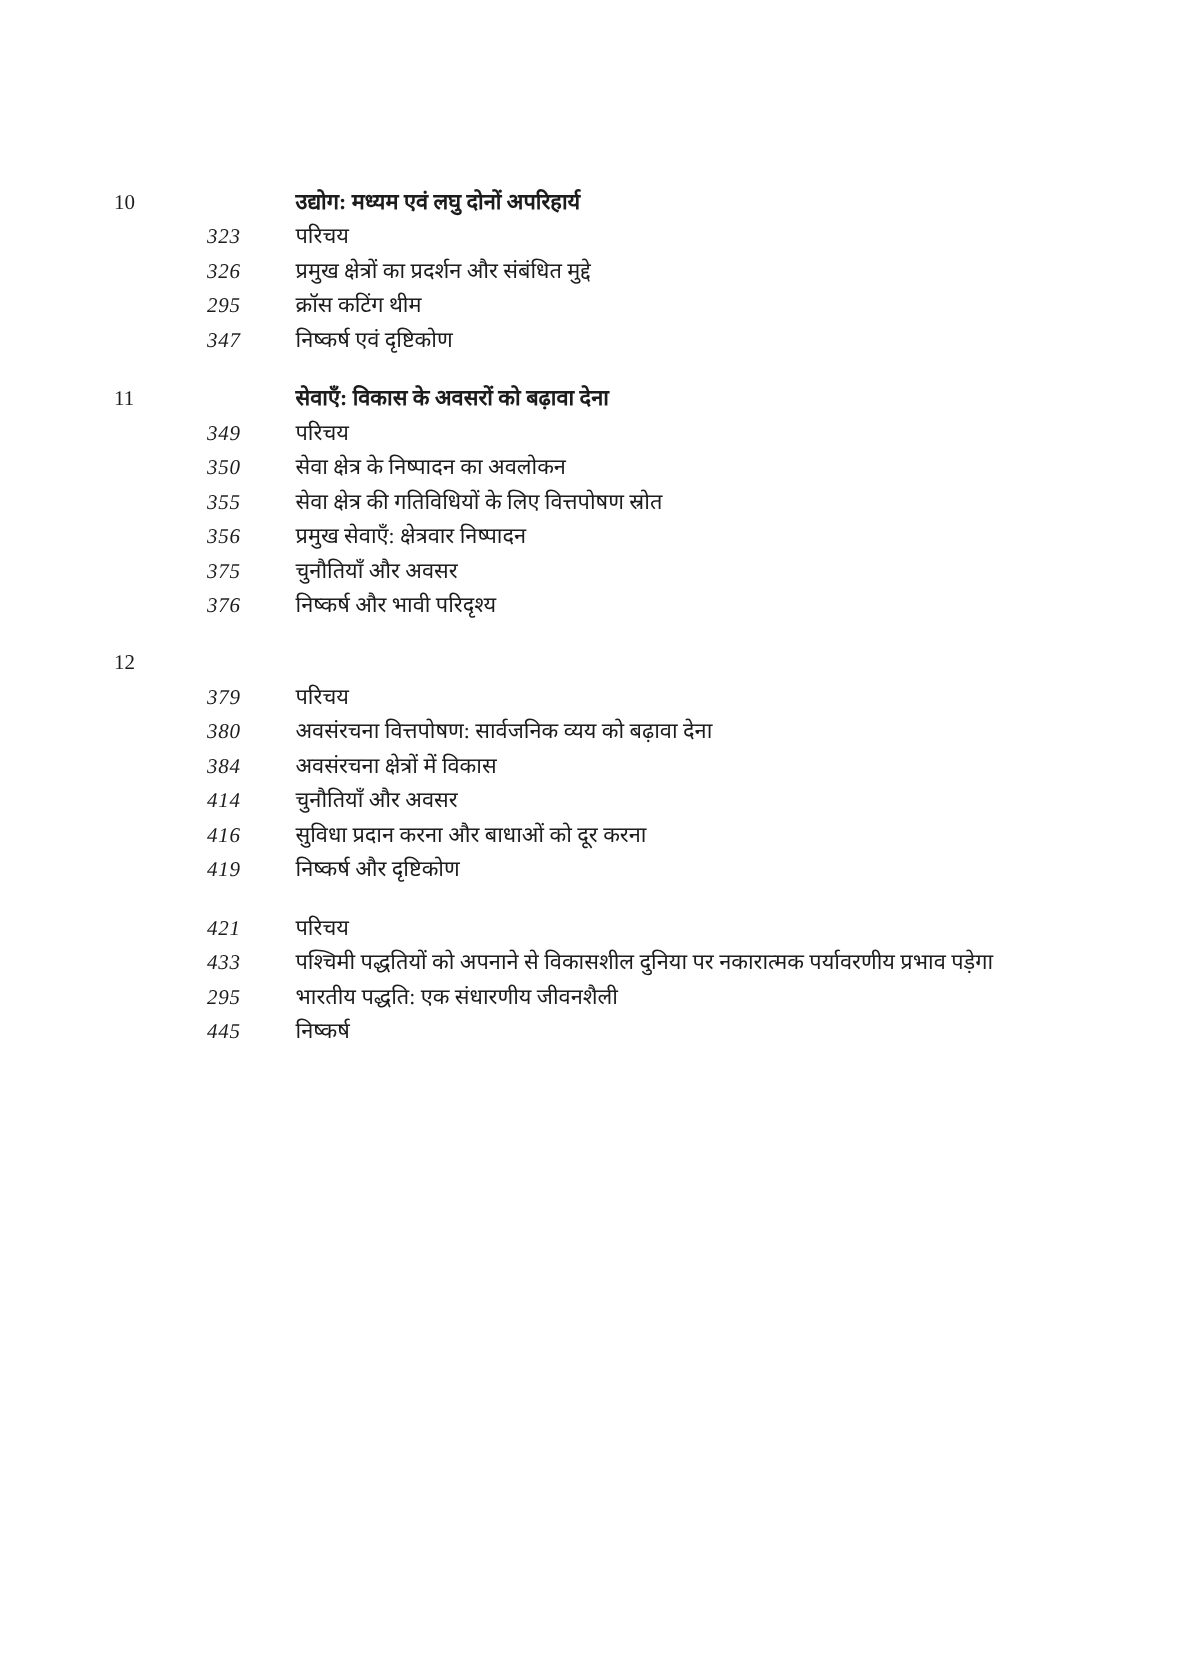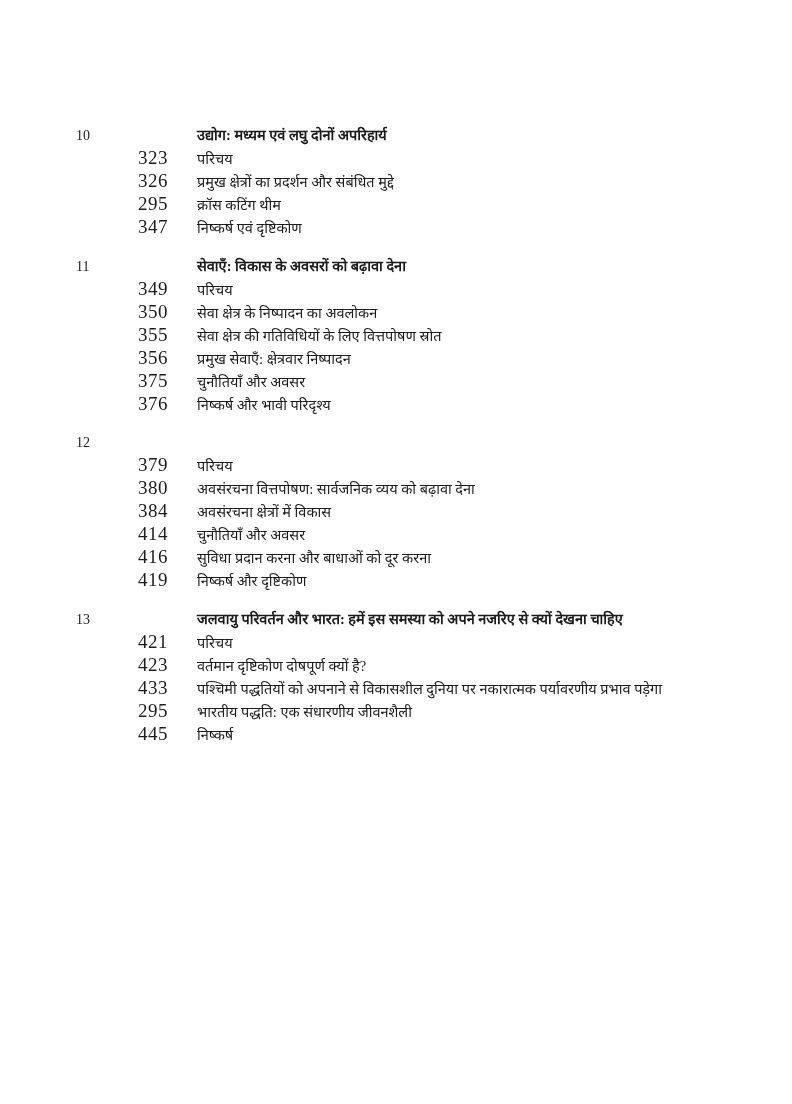--- a/index.html
+++ b/index.html
@@ -19,21 +19,21 @@
   }
   .chapter { margin-bottom: 16px; }
   .row {
     display: grid;
     grid-template-columns: 62px 59px 1fr;
     line-height: 22px;
     font-size: 14.5px;
     align-items: baseline;
   }
   .chapter-number { font-size: 14px; }
-  .col-page { font-size: 19px; letter-spacing: 0.5px; }
+  .col-page { font-size: 14px; letter-spacing: 0.5px; font-style: italic; }
   .chapter-title { font-weight: bold; }
   .col-title { white-space: nowrap; }
 </style>
 </head>
 <body>
 
 <div class="page" style="background: rgb(255, 255, 255); color: rgb(28, 28, 28);">
   <div id="chapter-list">
   <section class="chapter">
     <div class="row chapter-row">
@@ -148,37 +148,27 @@
   </div>
 
   <div class="row section-row">
     <span class="chapter-number"></span>
     <span class="col-page">419</span>
     <span class="col-title">निष्कर्ष और दृष्टिकोण</span>
   </div>
 </section>
 
   <section class="chapter">
-    <div class="row chapter-row">
-      <span class="chapter-number">13</span>
-      <span class="col-page"></span>
-      <span class="col-title chapter-title">जलवायु परिवर्तन और भारत: हमें इस समस्या को अपने नजरिए से क्यों देखना चाहिए</span>
-    </div>
 
   <div class="row section-row">
     <span class="chapter-number"></span>
     <span class="col-page">421</span>
     <span class="col-title">परिचय</span>
   </div>
 
-  <div class="row section-row">
-    <span class="chapter-number"></span>
-    <span class="col-page">423</span>
-    <span class="col-title">वर्तमान दृष्टिकोण दोषपूर्ण क्यों है?</span>
-  </div>
 
   <div class="row section-row">
     <span class="chapter-number"></span>
     <span class="col-page">433</span>
     <span class="col-title">पश्चिमी पद्धतियों को अपनाने से विकासशील दुनिया पर नकारात्मक पर्यावरणीय प्रभाव पड़ेगा</span>
   </div>
 
   <div class="row section-row">
     <span class="chapter-number"></span>
     <span class="col-page">295</span>

